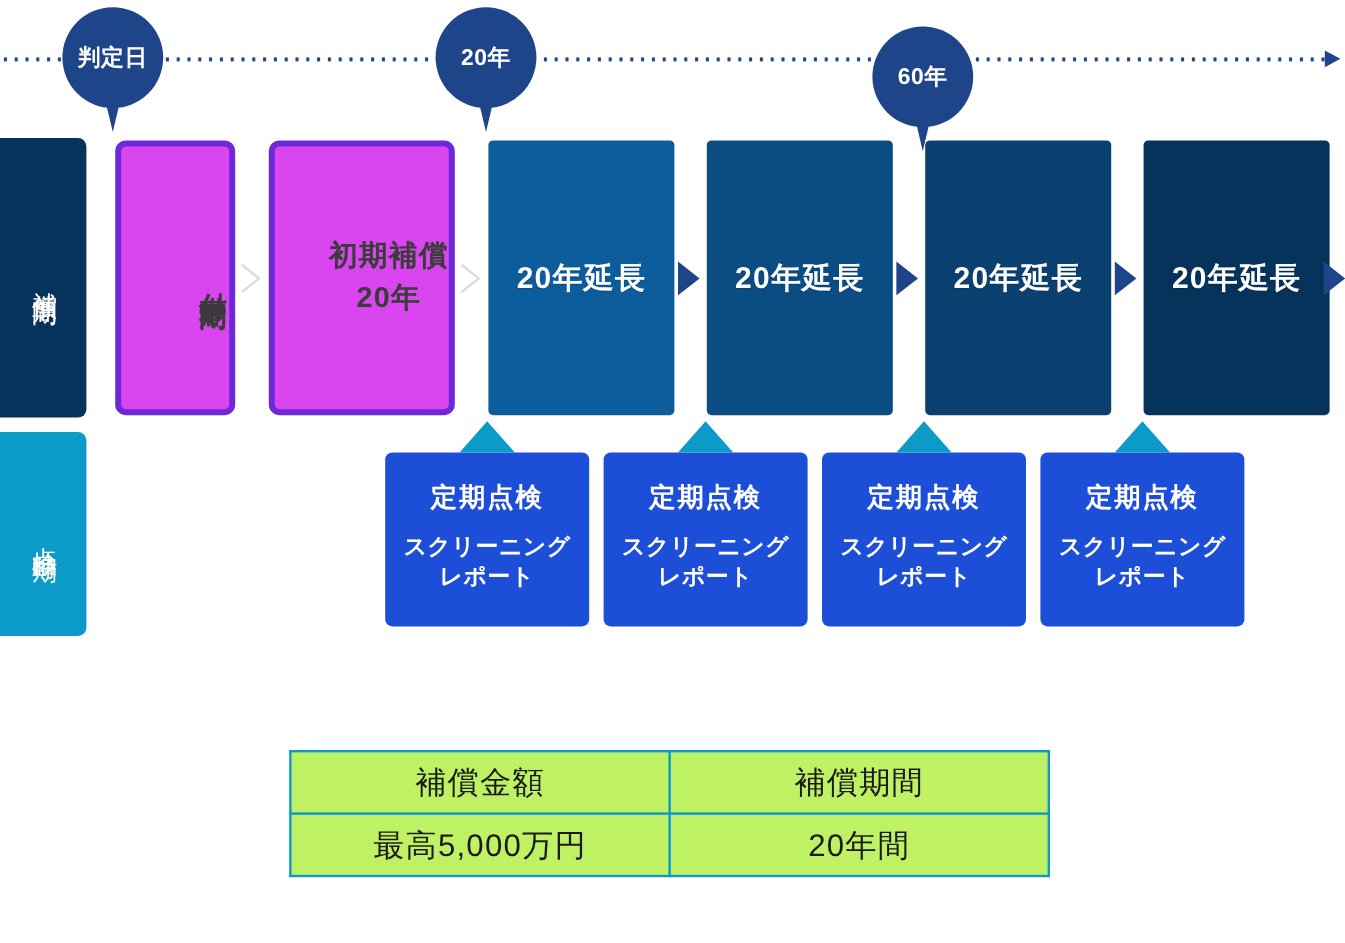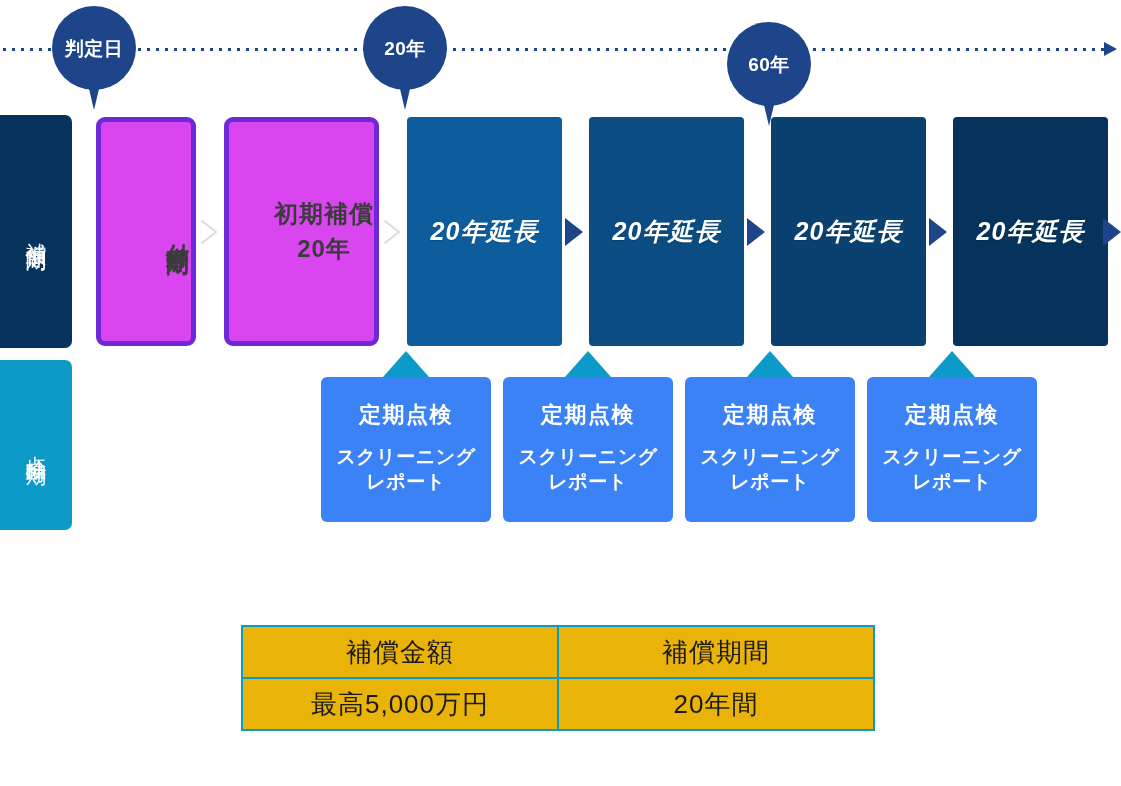--- a/index.html
+++ b/index.html
@@ -93,39 +93,38 @@
   }
   .chev-light svg{display:block;}
 
   
   .phase-blue{
     position:absolute;top:117px;height:229px;
     border-radius:4px;
     display:flex;align-items:center;justify-content:center;
     color:#ffffff;
     box-sizing:border-box;
-    font-style:italic;
   }
   .phase-blue .lbl{
     font-size:25px;font-weight:700;letter-spacing:1px;white-space:nowrap;
     text-shadow:0 1px 1px rgba(0,0,0,.18);
   }
   
   .chev-solid{
     position:absolute;top:218px;
     width:0;height:0;
     border-top:14px solid transparent;
     border-bottom:14px solid transparent;
     border-left:18px solid #1e4489;
   }
 
   
   .insp{
     position:absolute;top:377px;width:170px;height:145px;
-    background:#3b82f6;
+    background:#1d4ed8;
     border-radius:6px;
     color:#ffffff;
     box-sizing:border-box;
     padding-top:26px;
     text-align:center;
   }
   .insp .notch{
     position:absolute;left:50%;margin-left:-23px;top:-26px;
     width:0;height:0;
     border-left:23px solid transparent;
@@ -146,21 +145,21 @@
     text-align:center;
     box-sizing:border-box;
   }
   .tbl th.title{
     background:#0c9bc8;color:#ffffff;
     font-size:27px;font-weight:400;letter-spacing:1px;
     height:52px;
     border-color:#0c9bc8;
   }
   .tbl td{
-    background:#eab308;color:#1a1a1a;
+    background:#bef264;color:#1a1a1a;
     font-size:26px;font-weight:400;
     height:52px;
     letter-spacing:1px;
   }
 </style>
 </head>
 <body>
 
 <div class="stage">
 

